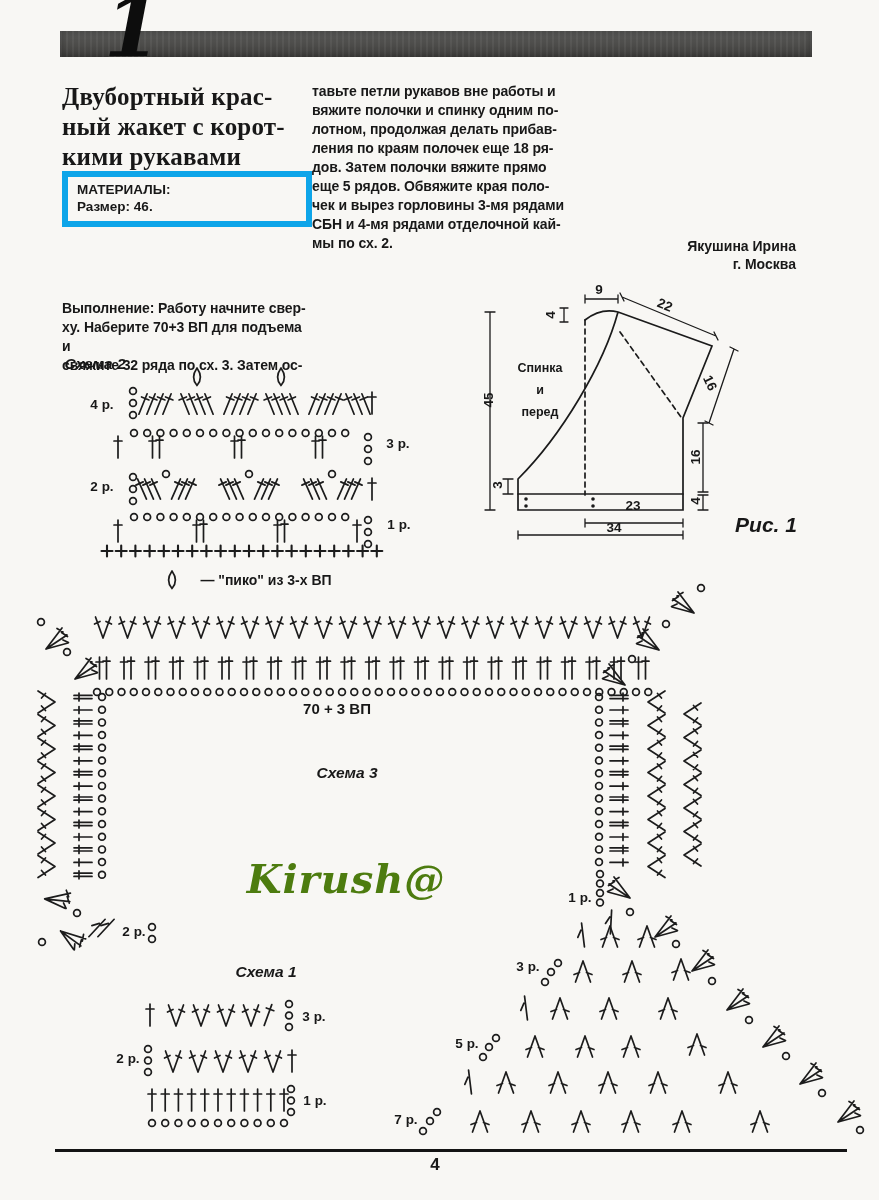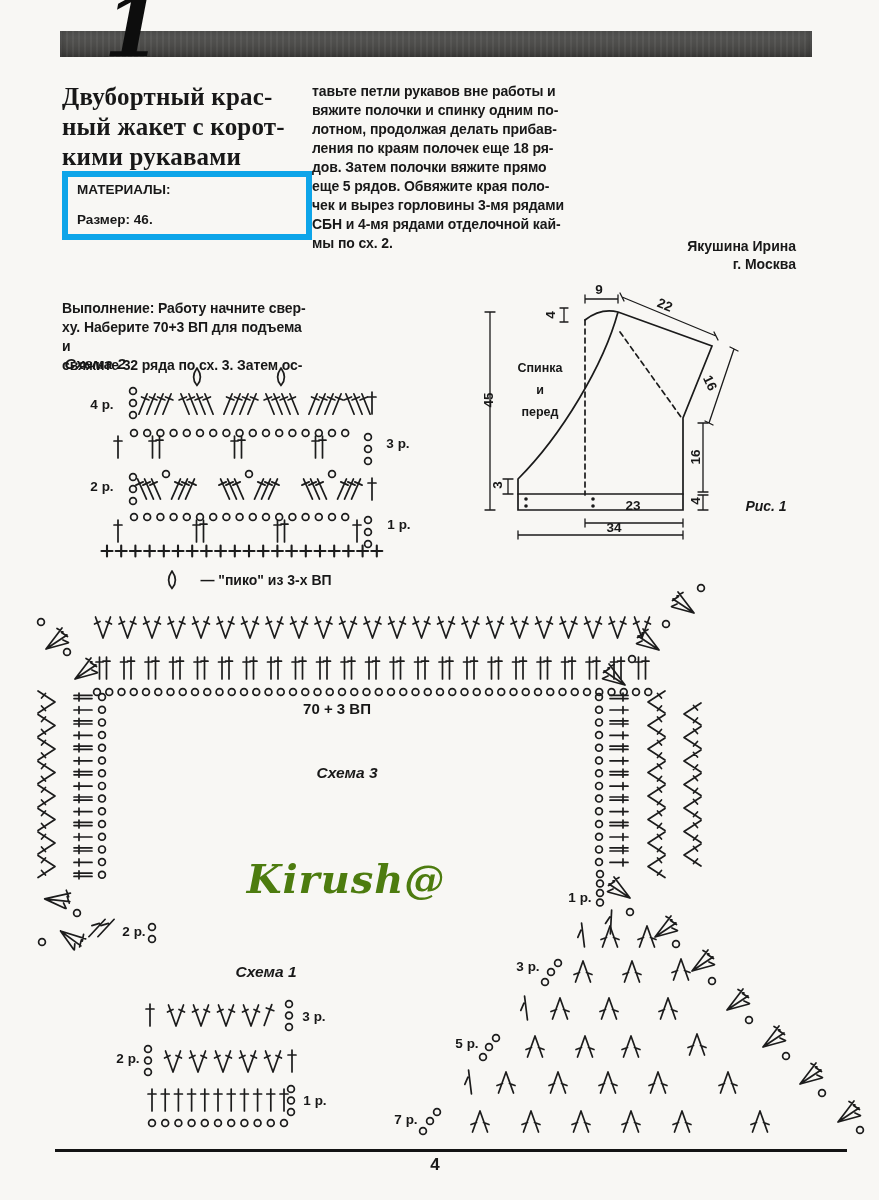--- a/index.html
+++ b/index.html
@@ -3,36 +3,36 @@
 <meta charset="utf-8">
 <style>
   html,body{margin:0;padding:0;background:#e8e6e2;}
   .page{position:relative;width:879px;height:1200px;margin:0 auto;background:#f8f7f4;
         font-family:"Liberation Sans",sans-serif;color:#181818;overflow:hidden;}
   .tcol{position:absolute;font-size:14px;font-weight:700;line-height:19px;white-space:pre-line;letter-spacing:-0.1px;}
   .title{position:absolute;font-family:"Liberation Serif",serif;font-size:25px;line-height:30px;font-weight:700;white-space:pre-line;letter-spacing:0.2px;}
   .matbox{position:absolute;border:6px solid #0ea5e9;padding:5px 9px 7px 9px;width:220px;background:transparent;}
   .mathead{font-size:13.5px;font-weight:700;}
   .matbody{font-size:13.5px;font-weight:700;font-style:italic;line-height:18px;white-space:pre-line;}
-  .matsize{font-size:13.5px;font-weight:700;margin-top:15px;}
+  .matsize{font-size:13.5px;font-weight:700;margin-top:2px;}
   .author{position:absolute;font-size:14px;font-weight:700;line-height:18px;text-align:right;white-space:pre-line;}
   .headbar{position:absolute;left:60px;top:31px;width:752px;height:26px;
            background:linear-gradient(#5a5a58,#403f3d);
            box-shadow:inset 0 0 8px rgba(0,0,0,.35);}
   .headbar:after{content:"";position:absolute;inset:0;
            background:repeating-linear-gradient(90deg,rgba(255,255,255,.05) 0 2px,transparent 2px 6px);}
   .issue-num{position:absolute;left:104px;top:-14px;font-family:"DejaVu Serif",serif;
            font-style:italic;font-weight:700;font-size:82px;line-height:1;color:#0d0d0d;z-index:3;}
   .olabel{position:absolute;transform:translate(-50%,-50%);font-weight:700;font-size:13px;
           white-space:pre-line;text-align:center;z-index:4;}
   .olabel.rl{font-size:13.5px;}
   .olabel.dim{font-size:13.5px;}
   .olabel.gt{font-size:12.5px;line-height:22px;}
   .olabel.schema{font-style:italic;font-size:15.5px;}
-  .olabel.fig{font-style:italic;font-size:14px;}
+  .olabel.fig{font-style:italic;font-size:21px;margin-top:19px;}
   .olabel.bl{font-size:15px;}
   .olabel.leg{font-size:14px;}
   .olabel.wm{font-family:"DejaVu Serif",serif;font-style:italic;font-weight:700;
              font-size:40px;color:#4d7c0f;letter-spacing:1px;z-index:5;}
   #sym-layer{position:absolute;left:0;top:0;width:879px;height:1200px;z-index:2;}
   #sym-layer use{stroke:#1c1c1c;stroke-width:1.7;fill:none;stroke-linecap:round;stroke-linejoin:round;}
   #garment{position:absolute;left:480px;top:282px;z-index:1;}
   #garment .ln{stroke:#1b1b1b;stroke-width:1.7;fill:none;stroke-linecap:round;}
   #garment .dl{stroke:#1b1b1b;stroke-width:1.3;fill:none;stroke-linecap:round;}
   #garment .dash{stroke-dasharray:5 4;}

